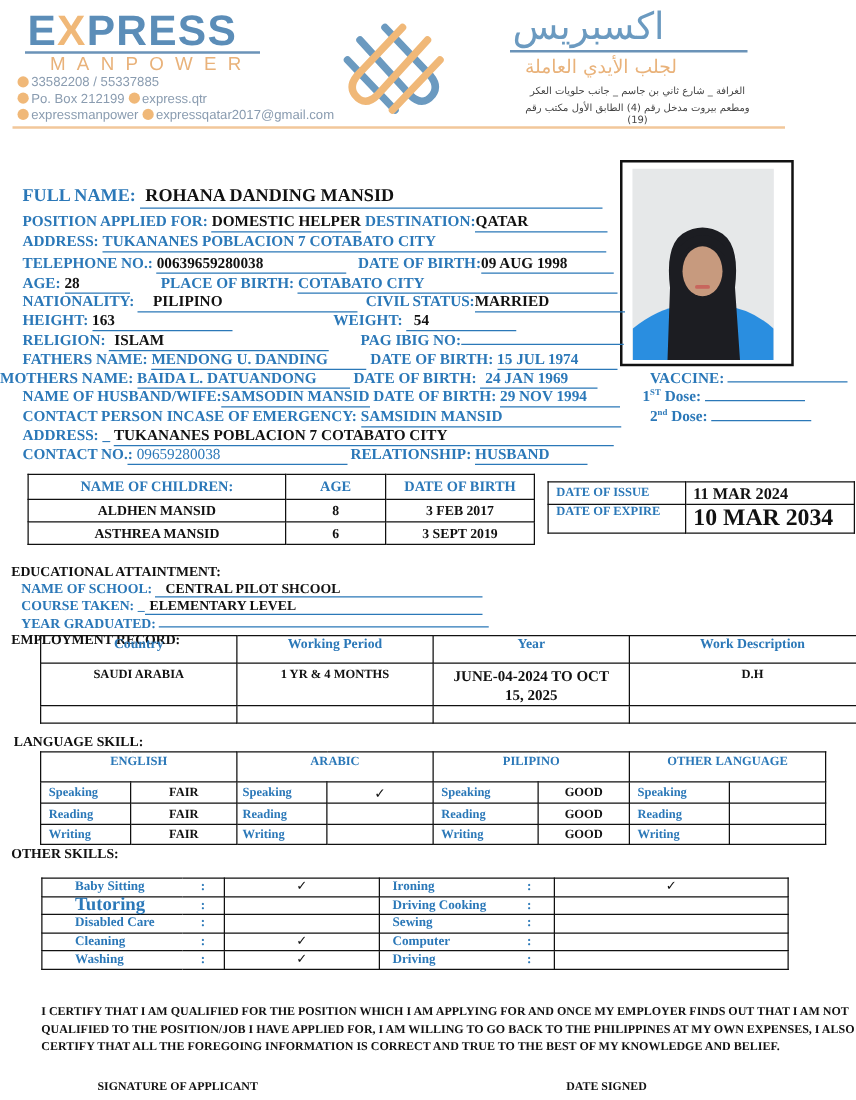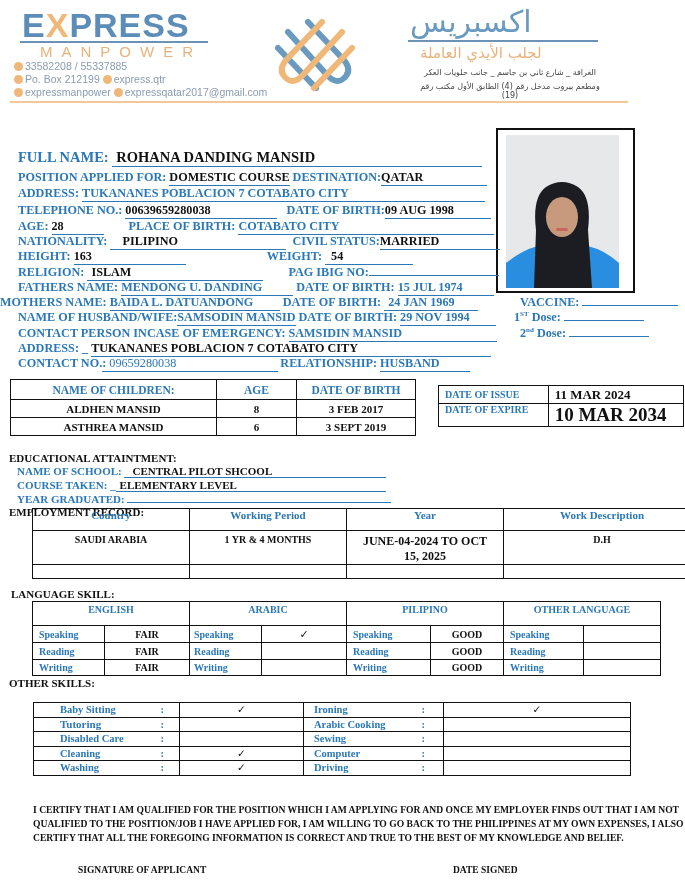--- a/index.html
+++ b/index.html
@@ -74,21 +74,21 @@
   </div>
 </div>
 
 <div class="row fullname">
   <span class="lbl">FULL NAME:</span>
   <span class="val ul" style="width:370px;padding-left:4px;">ROHANA DANDING MANSID</span>
 </div>
 
 <div class="row" style="left:18px;top:170px">
   <span class="lbl">POSITION APPLIED FOR:</span>
-  <span class="val ul">DOMESTIC COURSE</span>
+  <span class="val ul">DOMESTIC HELPER</span>
   <span class="lbl">DESTINATION:</span><span class="val ul" style="width:106px">QATAR</span>
 </div>
 
 <div class="row" style="left:18px;top:186px">
   <span class="lbl">ADDRESS:</span>
   <span class="lbl ul" style="width:403px">TUKANANES POBLACION 7 COTABATO CITY</span>
 </div>
 
 <div class="row" style="left:18px;top:203px">
   <span class="lbl">TELEPHONE NO.:</span>
@@ -166,21 +166,21 @@
 </div>
 <div class="row" style="left:514px;top:310px">
   <span class="lbl"><span>1</span><sup style="font-size:7px">ST</sup><span> Dose:</span></span>
   <span class="ul" style="width:80px"></span>
 </div>
 <div class="row" style="left:520px;top:326px">
   <span class="lbl"><span>2</span><sup style="font-size:7px">nd</sup><span> Dose:</span></span>
   <span class="ul" style="width:80px"></span>
 </div>
 
-<table style="left:10px;top:379px;width:406px;">
+<table style="left:22px;top:379px;width:406px;">
   <tbody>
       <tr style="height:20px">
     <td class="tc thb" style="width:206px;font-size:11.5px">NAME OF CHILDREN:</td>
     <td class="tc thb" style="width:80px;font-size:11.5px">AGE</td>
     <td class="tc thb" style="font-size:11.5px">DATE OF BIRTH</td>
   </tr>
   <tr style="height:18px">
     <td class="tc">ALDHEN MANSID</td>
     <td class="tc">8</td>
     <td class="tc">3 FEB 2017</td>
@@ -290,24 +290,24 @@
   <tbody id="skills-body">
       <tr style="height: 14.5px;">
         <td class="thb small" style="width:112px;padding-left:26px;border-right:none;font-size:10.5px;line-height:13px">Baby Sitting</td>
         <td class="thb small tc" style="width:34px;border-left:none;font-size:10.5px;line-height:13px">:</td>
         <td class="tc check" style="width:124px;font-size:10.5px;line-height:13px">✓</td>
         <td class="thb small" style="width:100px;padding-left:10px;border-right:none;font-size:10.5px;line-height:13px">Ironing</td>
         <td class="thb small tc" style="width:40px;border-left:none;font-size:10.5px;line-height:13px">:</td>
         <td class="tc check" style=";font-size:10.5px;line-height:13px">✓</td>
       </tr>
       <tr style="height: 14.5px;">
-        <td class="thb small" style="width:112px;padding-left:26px;border-right:none;font-size:11px;line-height:13px">Tutoring</td>
+        <td class="thb small" style="width:112px;padding-left:26px;border-right:none;font-size:15px;line-height:13px">Tutoring</td>
         <td class="thb small tc" style="width:34px;border-left:none;font-size:10.5px;line-height:13px">:</td>
         <td class="tc check" style="width:124px;font-size:10.5px;line-height:13px"></td>
-        <td class="thb small" style="width:100px;padding-left:10px;border-right:none;font-size:10.5px;line-height:13px">Arabic Cooking</td>
+        <td class="thb small" style="width:100px;padding-left:10px;border-right:none;font-size:10.5px;line-height:13px">Driving Cooking</td>
         <td class="thb small tc" style="width:40px;border-left:none;font-size:10.5px;line-height:13px">:</td>
         <td class="tc check" style=";font-size:10.5px;line-height:13px"></td>
       </tr>
       <tr style="height: 14.5px;">
         <td class="thb small" style="width:112px;padding-left:26px;border-right:none;font-size:10.5px;line-height:13px">Disabled Care</td>
         <td class="thb small tc" style="width:34px;border-left:none;font-size:10.5px;line-height:13px">:</td>
         <td class="tc check" style="width:124px;font-size:10.5px;line-height:13px"></td>
         <td class="thb small" style="width:100px;padding-left:10px;border-right:none;font-size:10.5px;line-height:13px">Sewing</td>
         <td class="thb small tc" style="width:40px;border-left:none;font-size:10.5px;line-height:13px">:</td>
         <td class="tc check" style=";font-size:10.5px;line-height:13px"></td>

